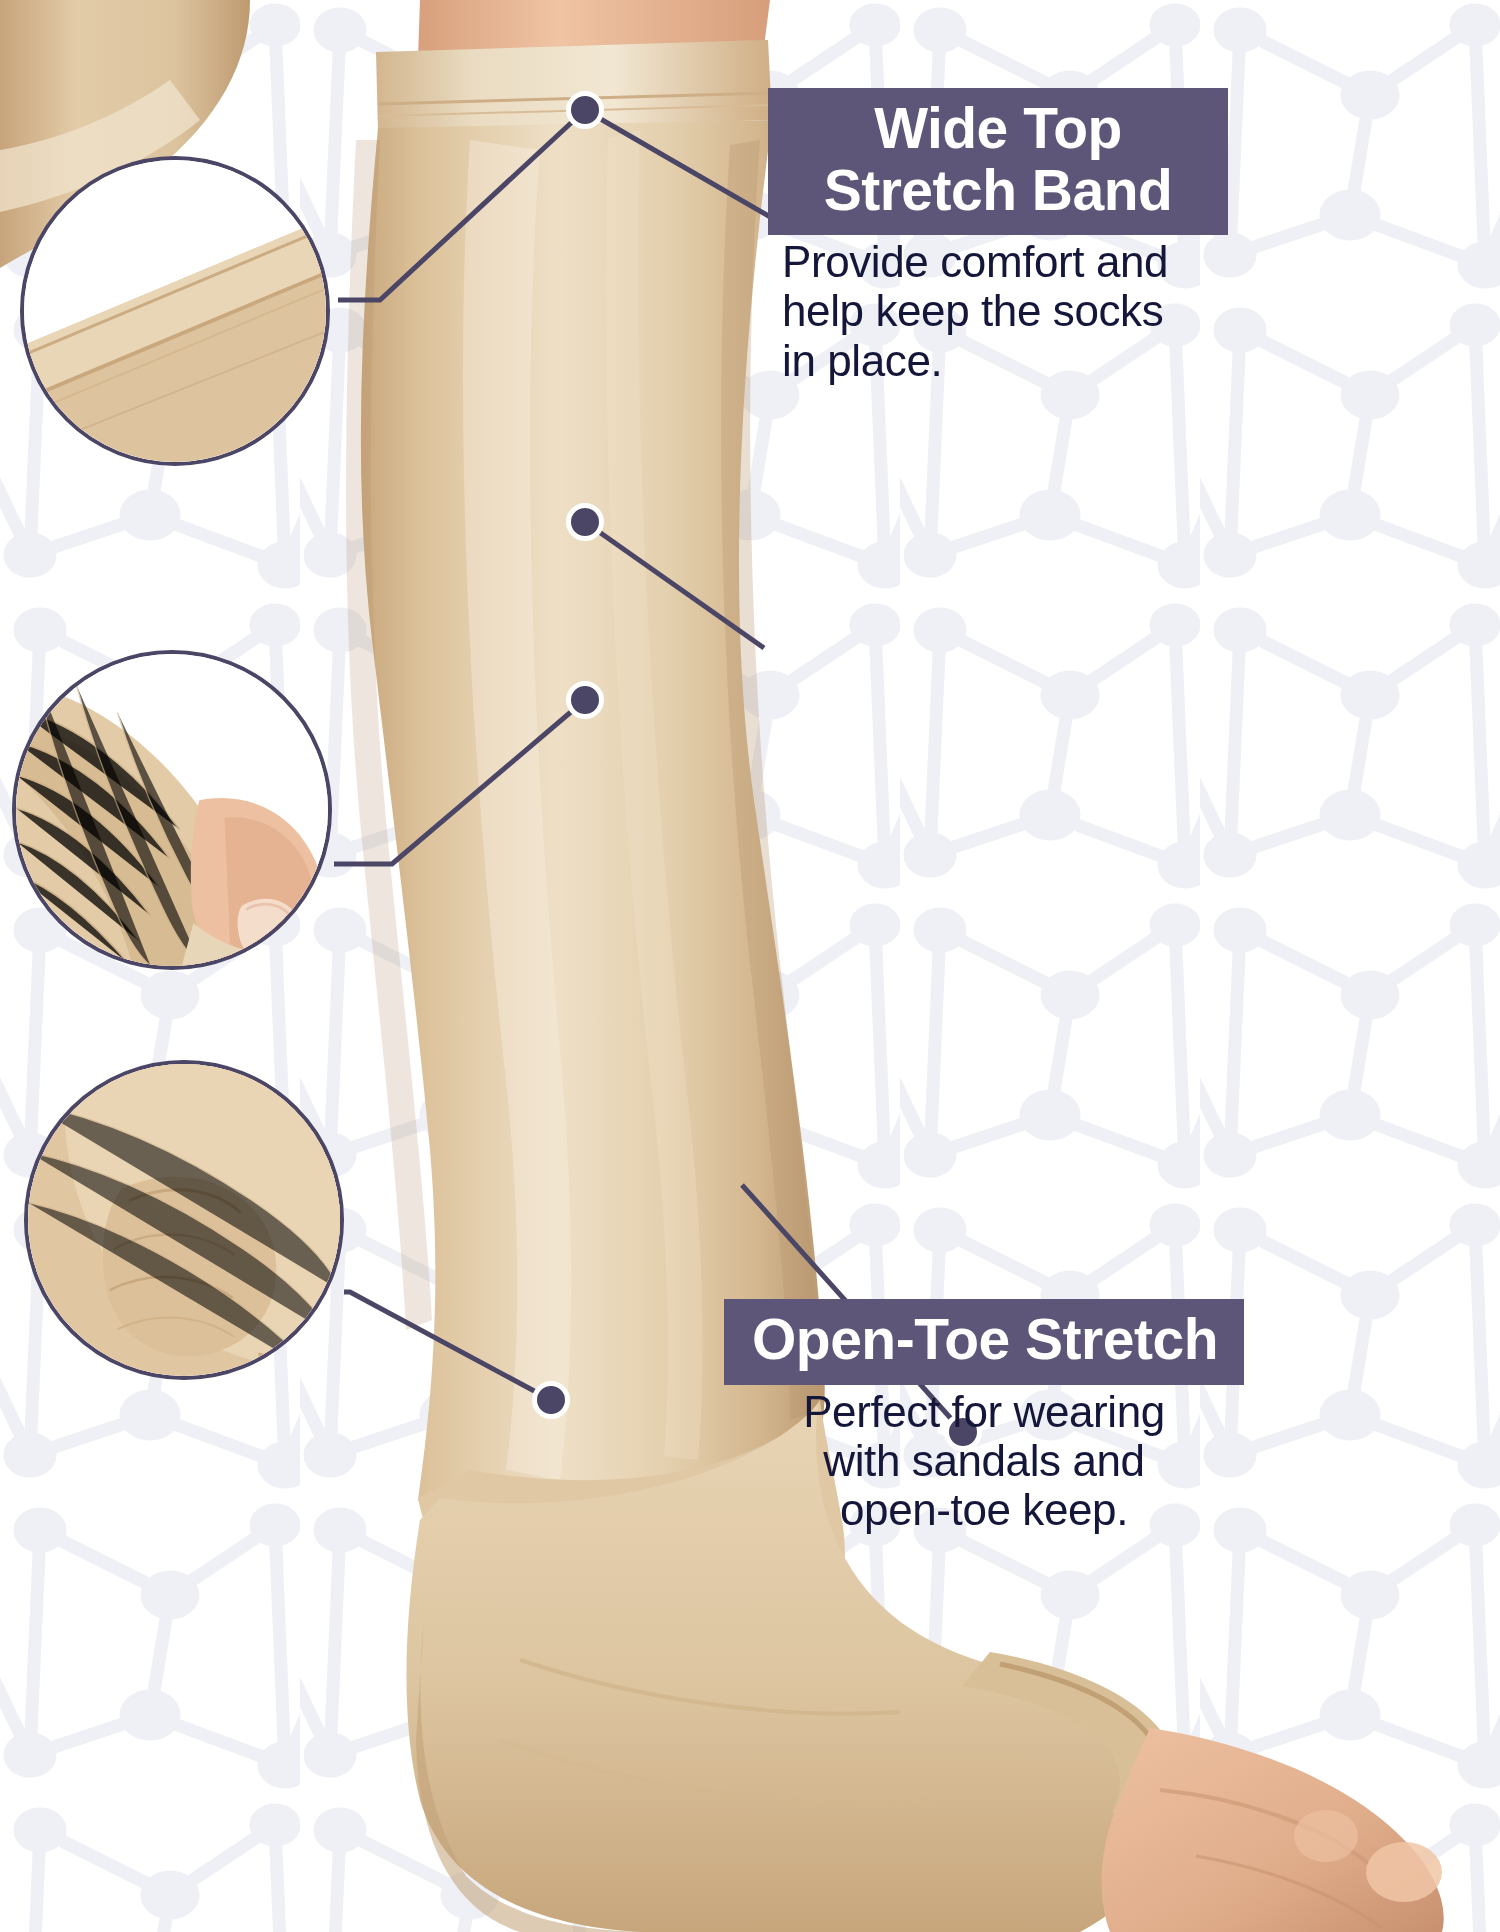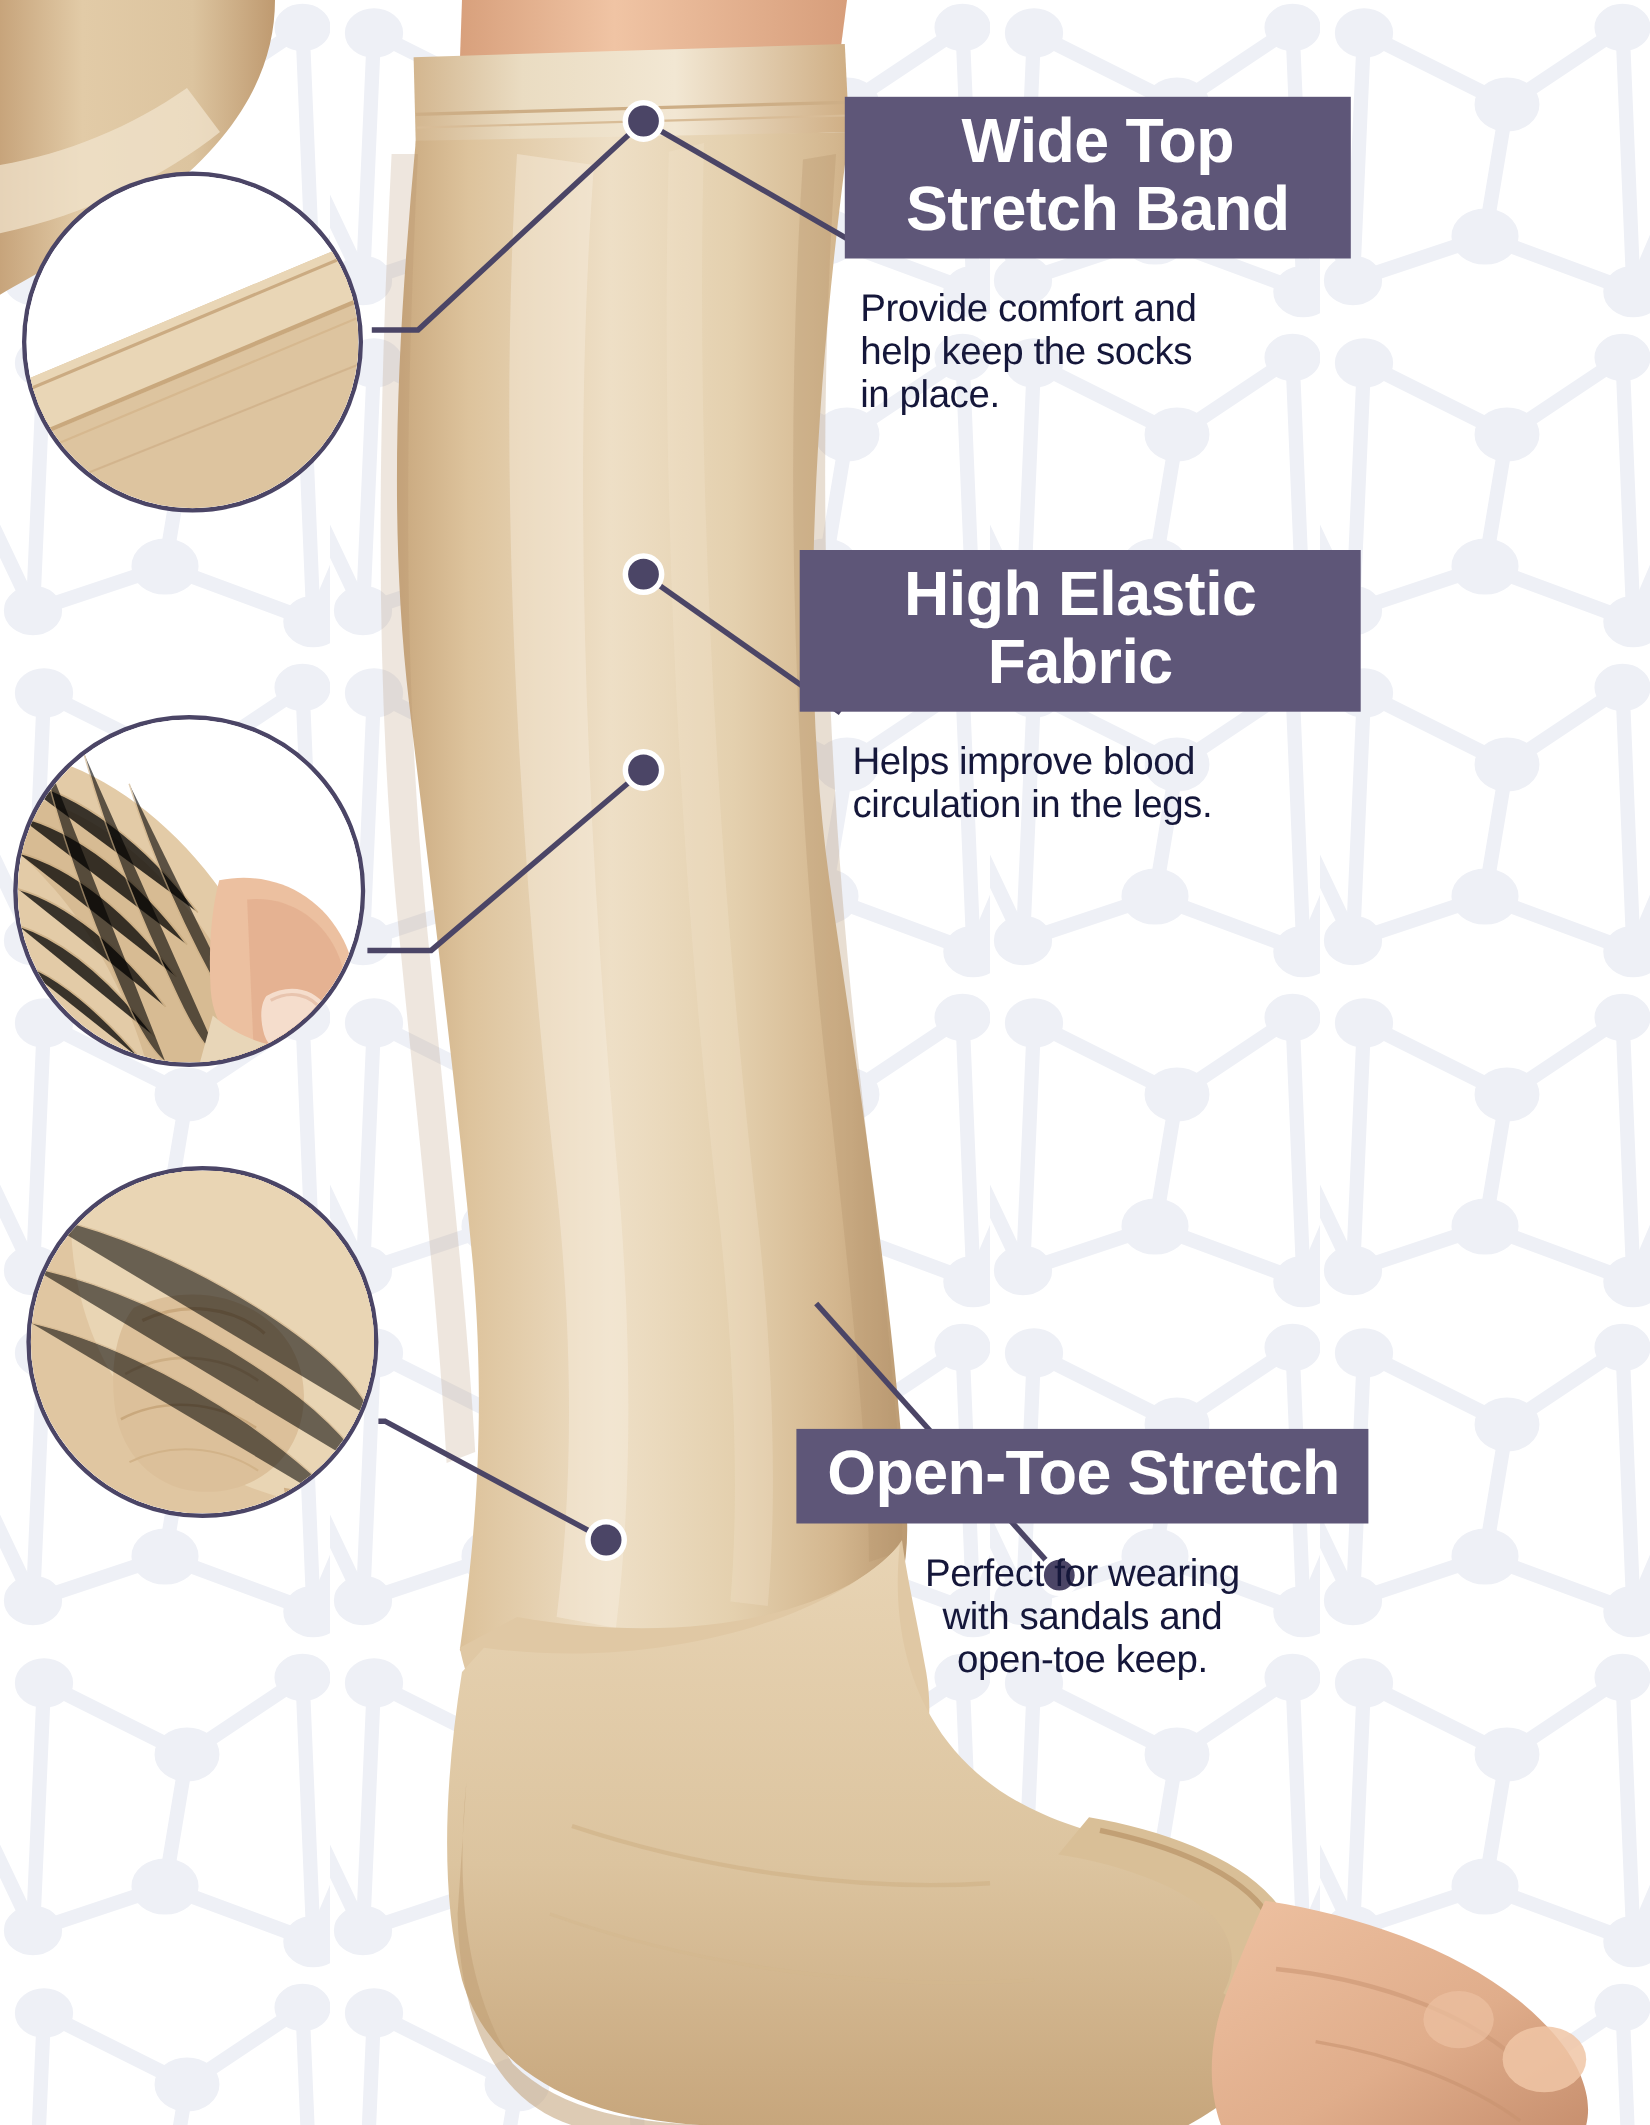--- a/index.html
+++ b/index.html
@@ -72,23 +72,23 @@
     font-size: 57px;
     font-weight: bold;
     line-height: 1.08;
     text-align: center;
     padding: 10px 18px 14px 18px;
     letter-spacing: -0.5px;
     white-space: pre-line;
   }
   .feature-body {
     color: #15173a;
-    font-size: 35px;
+    font-size: 44px;
     line-height: 1.12;
-    padding-top: 26px;
+    padding-top: 2px;
     letter-spacing: -0.4px;
     white-space: pre-line;
   }
   #feature-1 { left: 768px; top: 88px; width: 460px; }
   #feature-1 .feature-banner { text-align: center; }
   #feature-1 .feature-body { text-align: left; padding-left: 14px; }
 
   #feature-2 { left: 727px; top: 500px; width: 510px; }
   #feature-2 .feature-banner { text-align: center; }
   #feature-2 .feature-body { text-align: left; padding-left: 48px; }
@@ -340,26 +340,20 @@
   <div class="marker-dot" style="left:963px; top:1432px;"></div>
 
   <div class="feature" id="feature-1">
     <div class="feature-banner">Wide Top
 Stretch Band</div>
     <div class="feature-body">Provide comfort and
 help keep the socks
 in place.</div>
   </div>
 
-  <div class="feature" id="feature-2">
-    <div class="feature-banner">High Elastic
-Fabric</div>
-    <div class="feature-body">Helps improve blood
-circulation in the legs.</div>
-  </div>
 
   <div class="feature" id="feature-3">
     <div class="feature-banner">Open-Toe Stretch</div>
     <div class="feature-body">Perfect for wearing
 with sandals and
 open-toe keep.</div>
   </div>
 
 </div>
 

